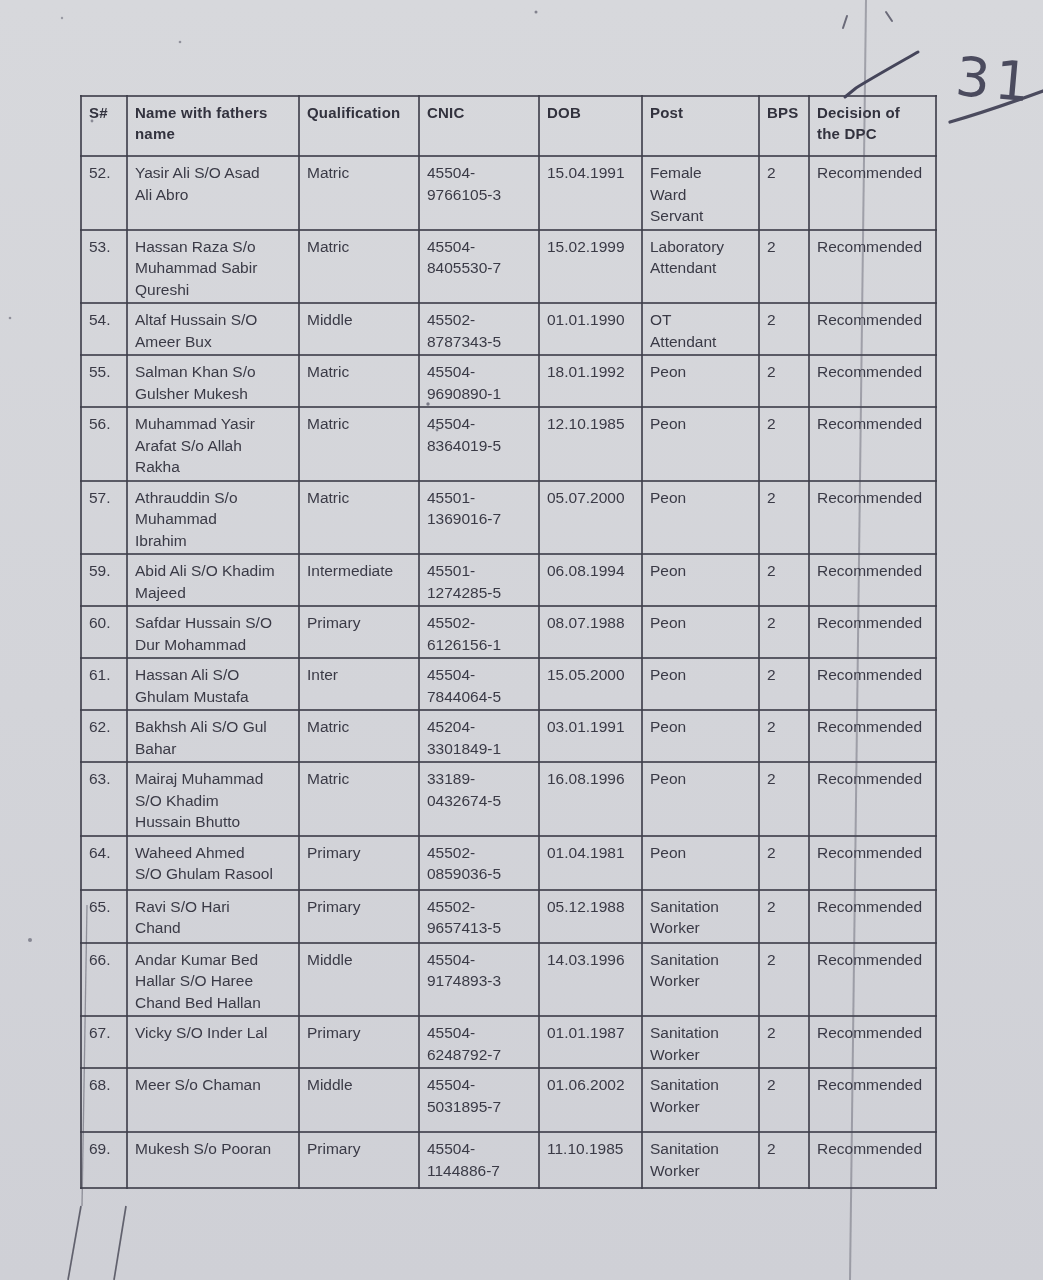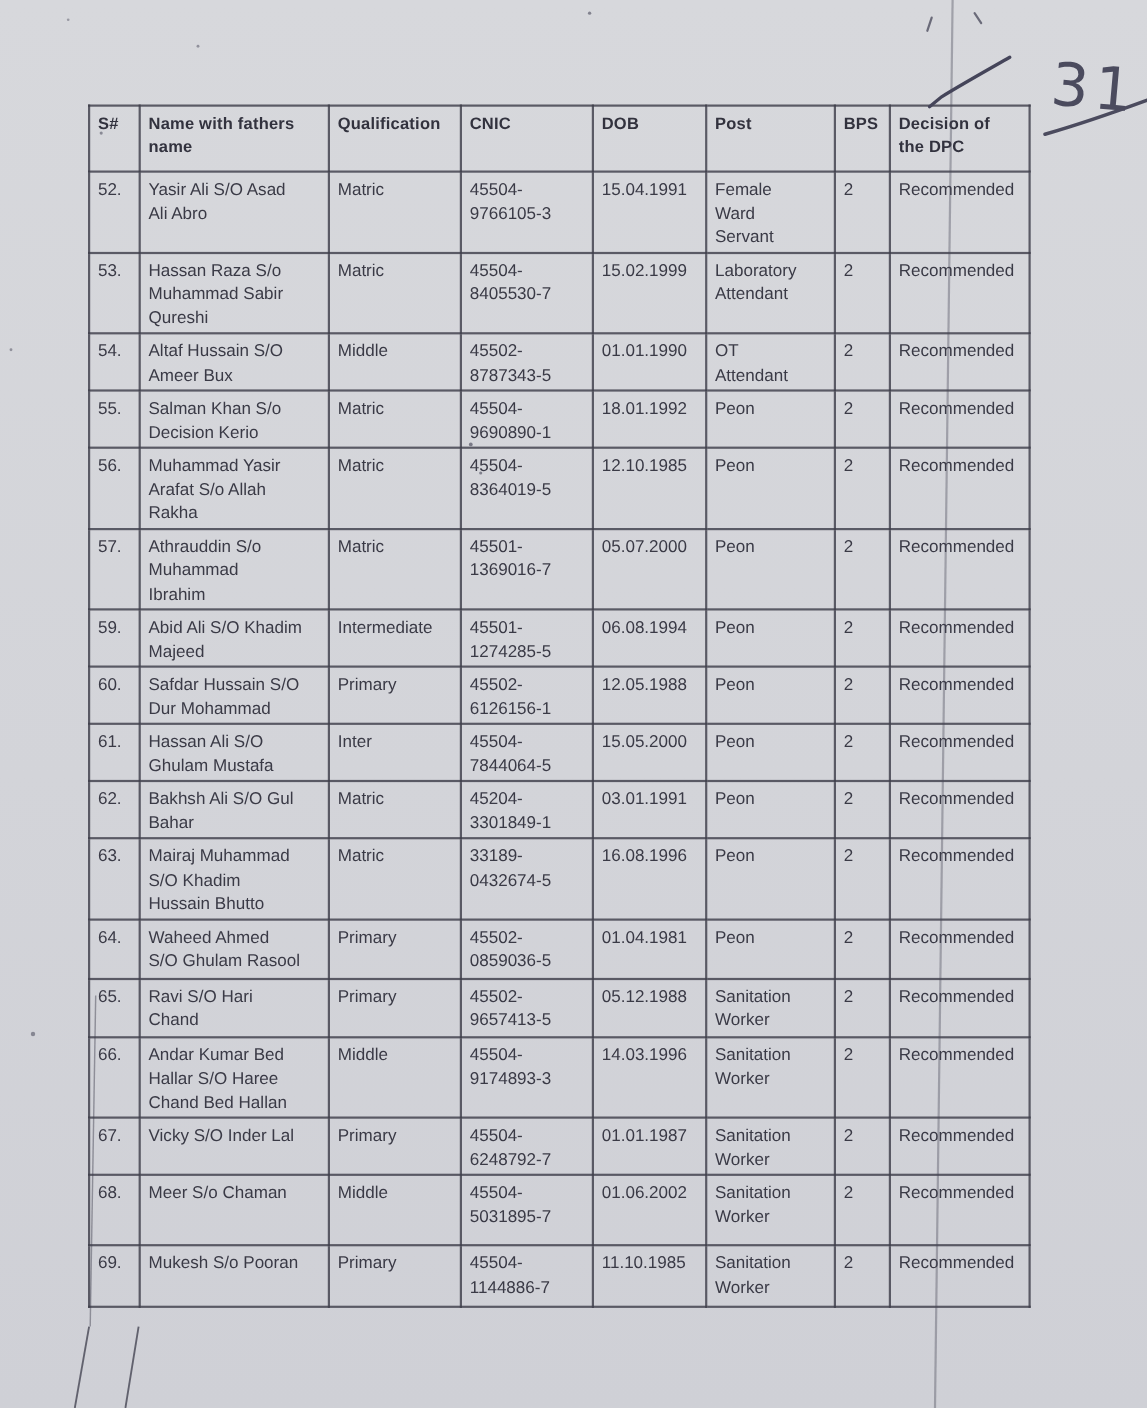--- a/index.html
+++ b/index.html
@@ -112,21 +112,21 @@
 8787343-5</td>
       <td class="c-dob">01.01.1990</td>
       <td class="c-post">OT
 Attendant</td>
       <td class="c-bps">2</td>
       <td class="c-dec">Recommended</td>
     </tr>
     <tr style="height:45px">
       <td class="c-sn">55.</td>
       <td class="c-name">Salman Khan S/o
-Decision Kerio</td>
+Gulsher Mukesh</td>
       <td class="c-qual">Matric</td>
       <td class="c-cnic">45504-
 9690890-1</td>
       <td class="c-dob">18.01.1992</td>
       <td class="c-post">Peon</td>
       <td class="c-bps">2</td>
       <td class="c-dec">Recommended</td>
     </tr>
     <tr style="height:70px">
       <td class="c-sn">56.</td>
@@ -166,21 +166,21 @@
       <td class="c-bps">2</td>
       <td class="c-dec">Recommended</td>
     </tr>
     <tr style="height:48px">
       <td class="c-sn">60.</td>
       <td class="c-name">Safdar Hussain S/O
 Dur Mohammad</td>
       <td class="c-qual">Primary</td>
       <td class="c-cnic">45502-
 6126156-1</td>
-      <td class="c-dob">12.05.1988</td>
+      <td class="c-dob">08.07.1988</td>
       <td class="c-post">Peon</td>
       <td class="c-bps">2</td>
       <td class="c-dec">Recommended</td>
     </tr>
     <tr style="height:49px">
       <td class="c-sn">61.</td>
       <td class="c-name">Hassan Ali S/O
 Ghulam Mustafa</td>
       <td class="c-qual">Inter</td>
       <td class="c-cnic">45504-

